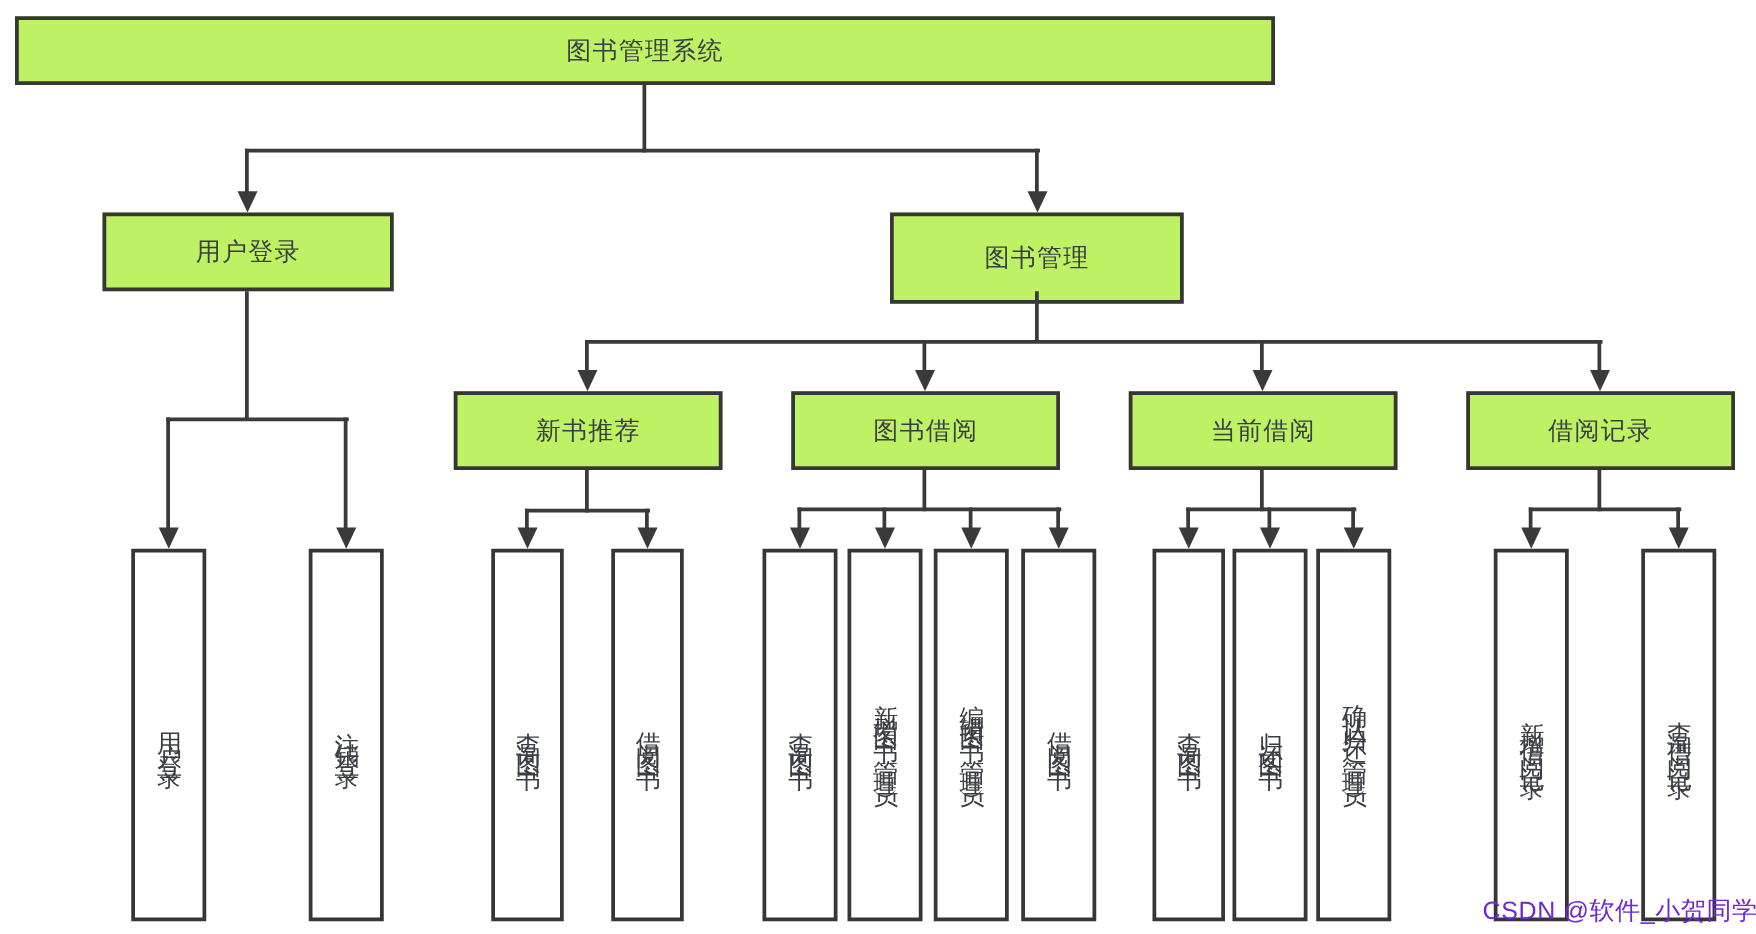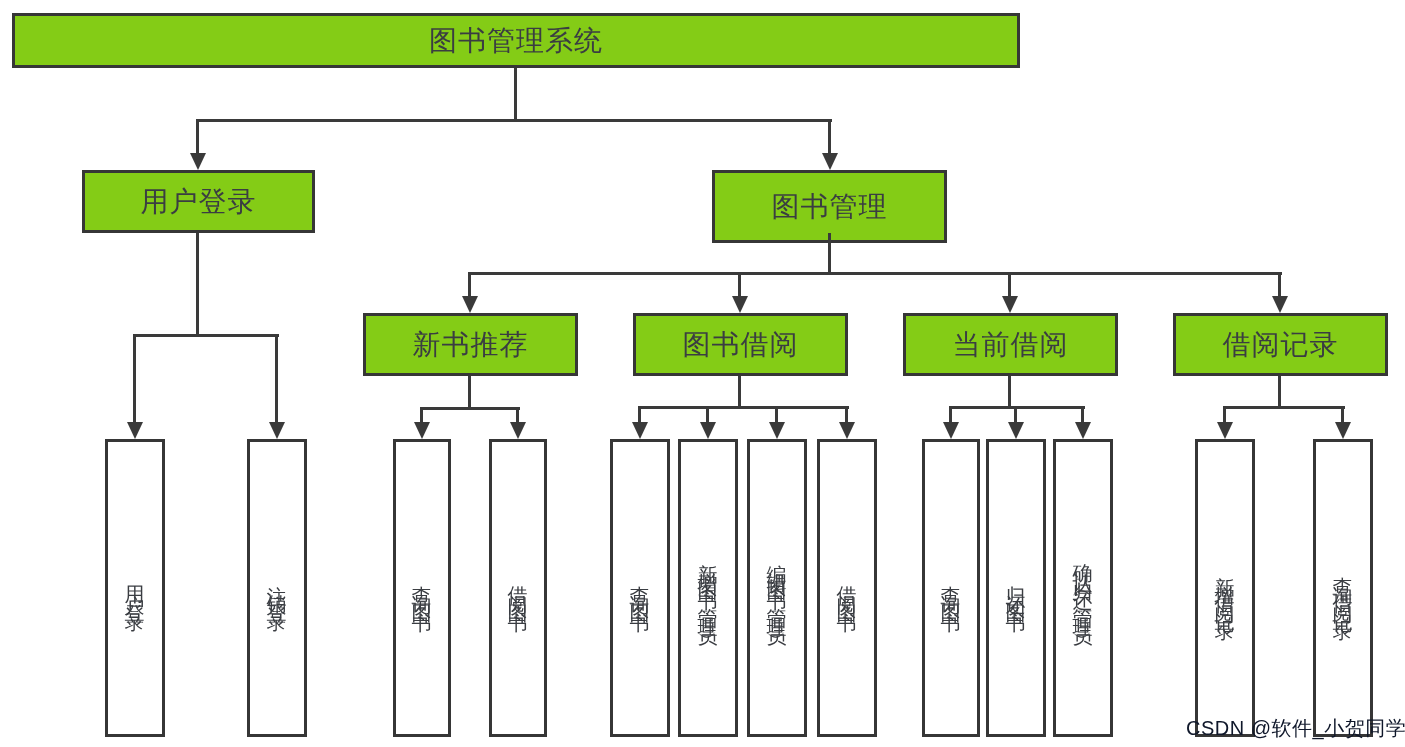--- a/index.html
+++ b/index.html
@@ -2,42 +2,42 @@
 <html><head>
 <meta charset="utf-8">
 <style>
   html,body { margin:0; padding:0; background:#ffffff; }
   .canvas {
     position:relative; width:1405px; height:747px; background:#ffffff;
     font-family:"Liberation Sans","DejaVu Sans",sans-serif; overflow:hidden;
   }
   .box {
     position:absolute; box-sizing:border-box;
-    border:3px solid #363636; background:#84cc16;
+    border:3px solid #363636; background:#bef264;
     display:flex; align-items:center; justify-content:center;
-    font-size:28px; color:#3a3d42; letter-spacing:1px;
+    font-size:20px; color:#3a3d42; letter-spacing:1px;
     line-height:1;
   }
   .vbox {
     position:absolute; box-sizing:border-box;
     border:3px solid #363636; background:#ffffff;
     display:flex; align-items:center; justify-content:center;
     writing-mode:vertical-rl; text-orientation:mixed;
     font-size:20px; color:#3a3d42; letter-spacing:9px; line-height:1;
   }
   .vline { position:absolute; width:3px; background:#3a3a3a; }
   .hline { position:absolute; height:3px; background:#3a3a3a; }
   .arrow {
     position:absolute; width:0; height:0;
     border-left:8px solid transparent; border-right:8px solid transparent;
     border-top:17px solid #3a3a3a;
   }
   .watermark {
     position:absolute; left:1186px; top:715px;
-    font-size:20px; color:#0f172a; letter-spacing:0.5px; white-space:nowrap;
+    font-size:20px; color:#6d28d9; letter-spacing:0.5px; white-space:nowrap;
   }
 </style>
 </head>
 <body>
 
 <div class="canvas">
 
   <div class="box" style="left:12px;top:13px;width:1008px;height:55px;">图书管理系统</div>
 
   <div class="vline" style="left:514px;top:68px;height:54px;"></div>

